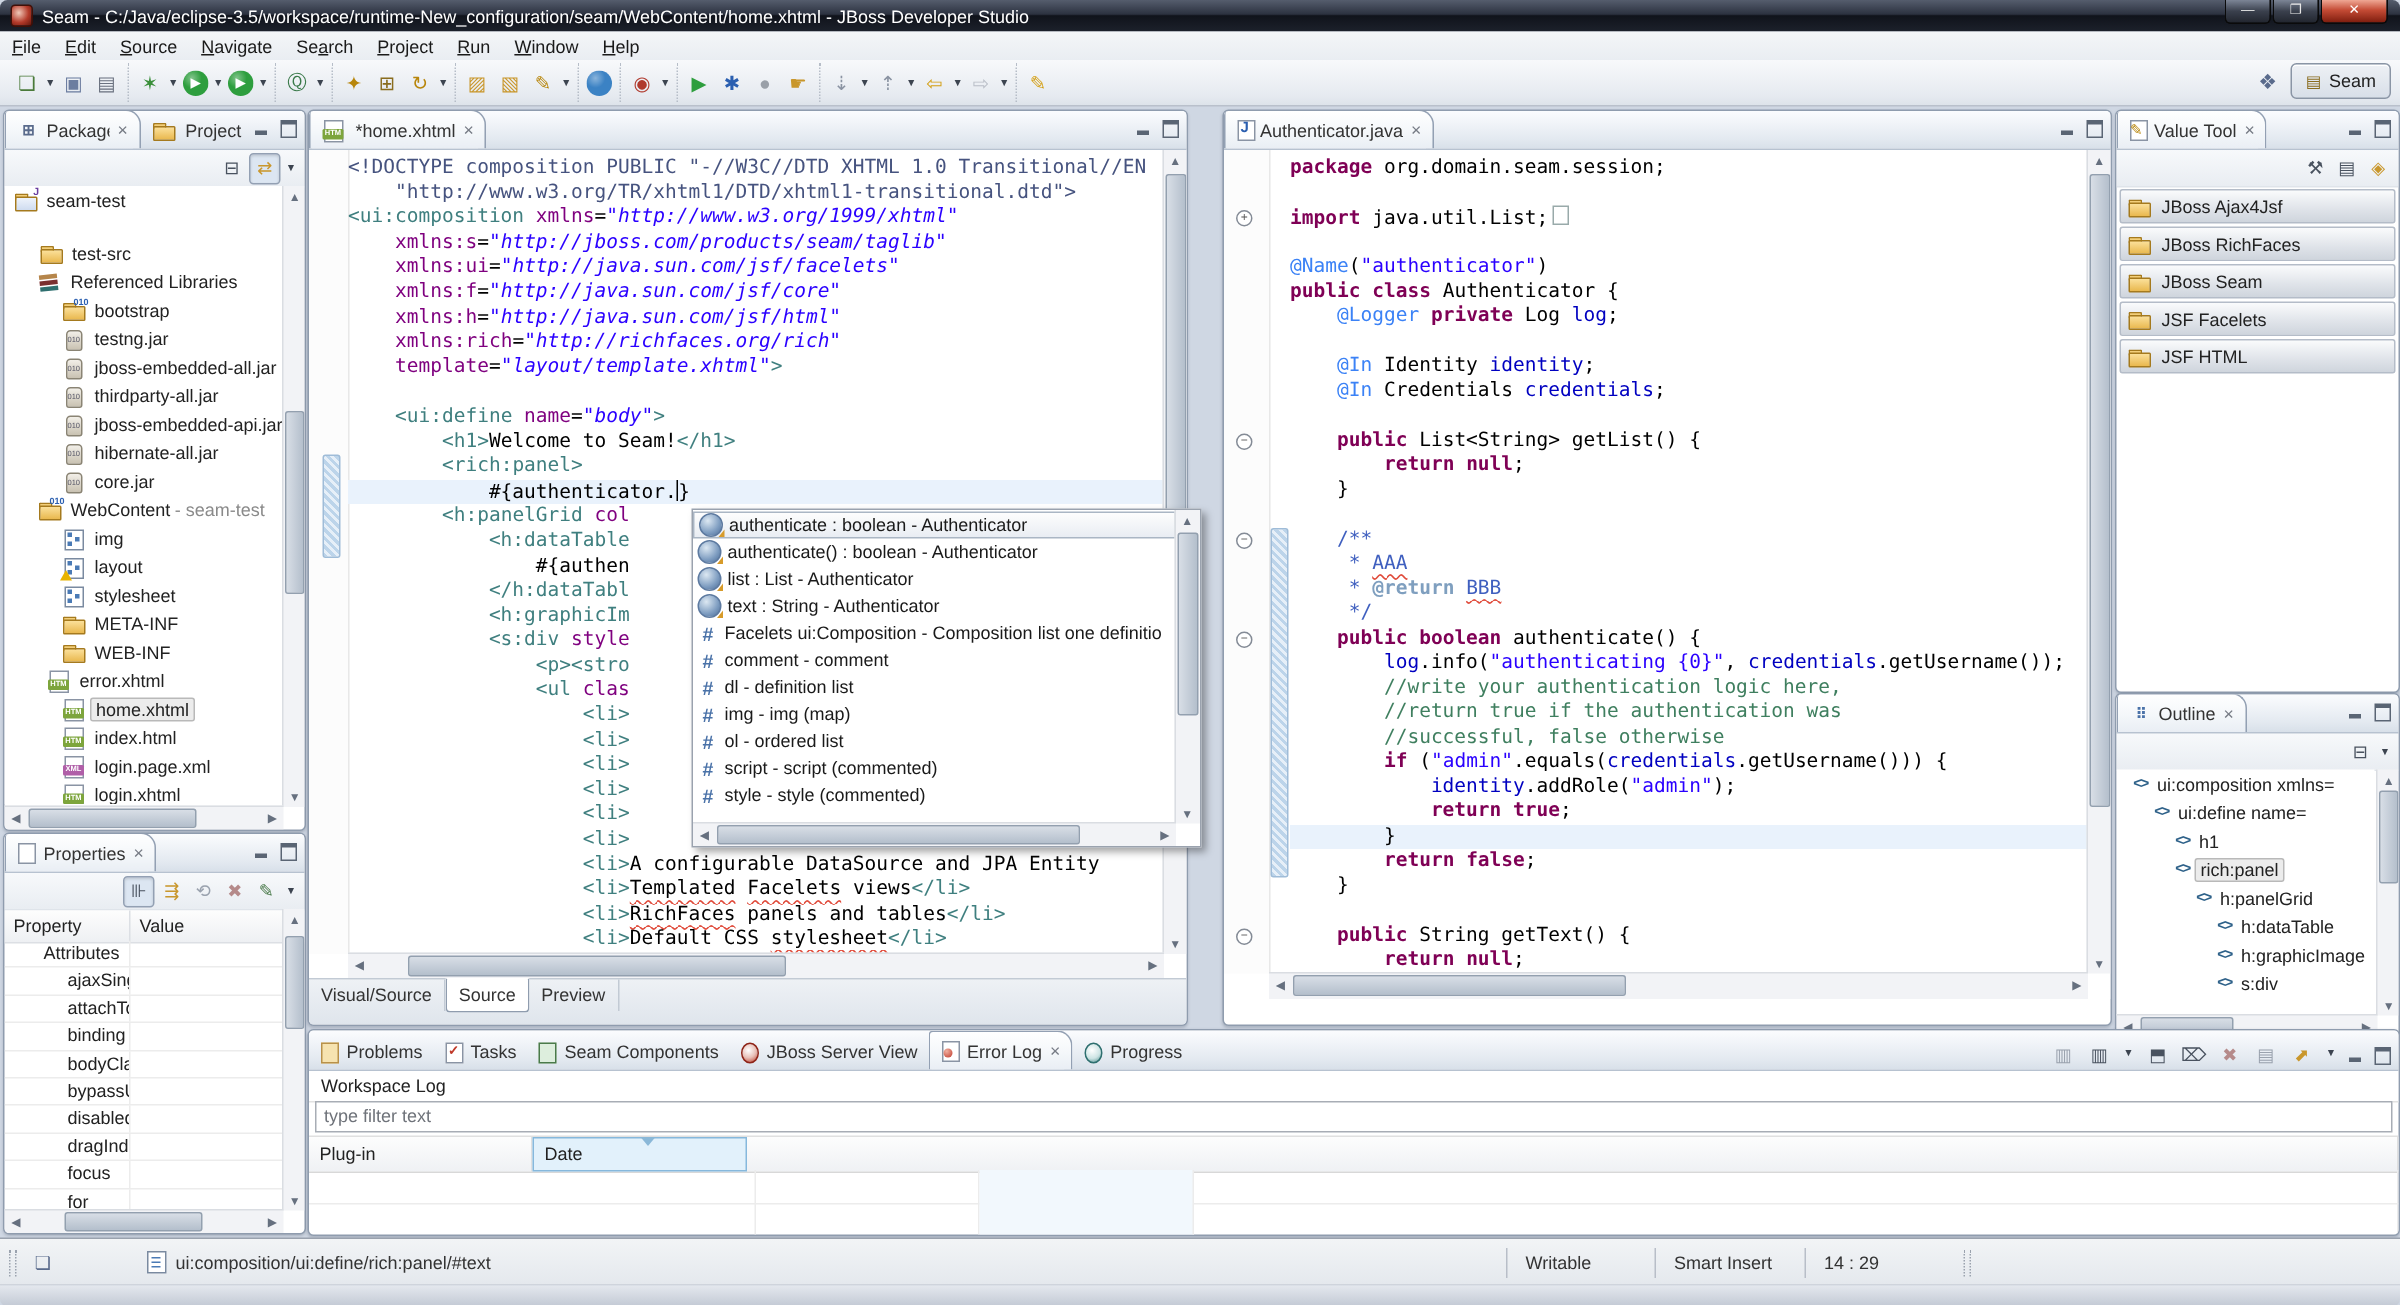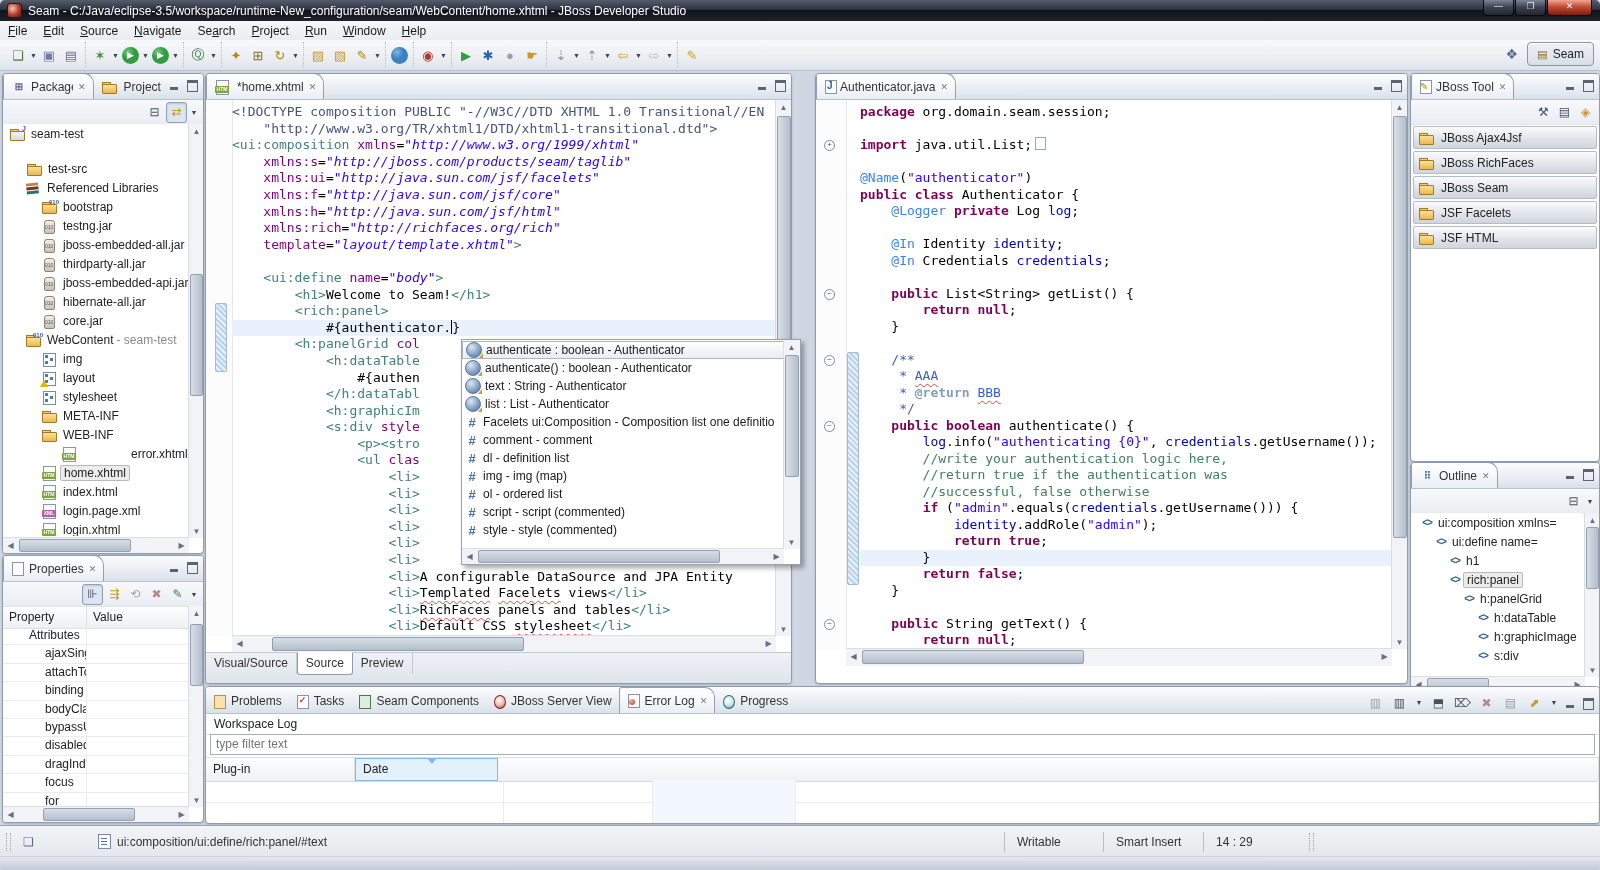--- a/index.html
+++ b/index.html
@@ -363,21 +363,21 @@
         <span class="lbl">stylesheet</span>
       </div>
       <div class="trow" style="padding-left: 38px;">
         <span class="tic ic-folder"></span>
         <span class="lbl">META-INF</span>
       </div>
       <div class="trow" style="padding-left: 38px;">
         <span class="tic ic-folder"></span>
         <span class="lbl">WEB-INF</span>
       </div>
-      <div class="trow" style="padding-left: 58px; gap: 48px;">
+      <div class="trow" style="padding-left: 28px;">
         <span class="tic ic-htm"></span>
         <span class="lbl">error.xhtml</span>
       </div>
       <div class="trow sel" style="padding-left: 38px;">
         <span class="tic ic-htm"></span>
         <span class="lbl">home.xhtml</span>
       </div>
       <div class="trow" style="padding-left: 38px;">
         <span class="tic ic-htm"></span>
         <span class="lbl">index.html</span>
@@ -563,25 +563,25 @@
       <div class="prow2 sel">
         <span class="ic-el"></span>
         <span>authenticate : boolean - Authenticator</span>
       </div>
       <div class="prow2">
         <span class="ic-el"></span>
         <span>authenticate() : boolean - Authenticator</span>
       </div>
       <div class="prow2">
         <span class="ic-el"></span>
+        <span>list : List - Authenticator</span>
+      </div>
+      <div class="prow2">
+        <span class="ic-el"></span>
         <span>text : String - Authenticator</span>
-      </div>
-      <div class="prow2">
-        <span class="ic-el"></span>
-        <span>list : List - Authenticator</span>
       </div>
       <div class="prow2">
         <span class="ic-hash">#</span>
         <span>Facelets ui:Composition - Composition list one definitio</span>
       </div>
       <div class="prow2">
         <span class="ic-hash">#</span>
         <span>comment - comment</span>
       </div>
       <div class="prow2">
@@ -616,21 +616,21 @@
       <div class="sb-a" style="right:0">▶</div>
   </div>
 </div>
 
 <div class="view" style="left:1410px;top:73px;width:188px;height:387px">
   <div class="vtabs">
     <div class="vtab sel">
       <span class="bti" style="width:13px">
           <span style="position:absolute;left:1px;top:1px;color:#b8860b;font-size:10px">✎</span>
         </span>
-      <span>JBoss Tool</span>
+      <span>Value Tool</span>
       <span class="tx">✕</span>
     </div>
     <div class="vchrome">
       <div class="cbtn cbtn-min"></div>
       <div class="cbtn cbtn-max"></div>
     </div>
   </div>
   <div class="vtoolbar">
     <span class="mini" style="color:#49525f">⚒</span>
     <span class="mini" style="color:#49525f">▤</span>

